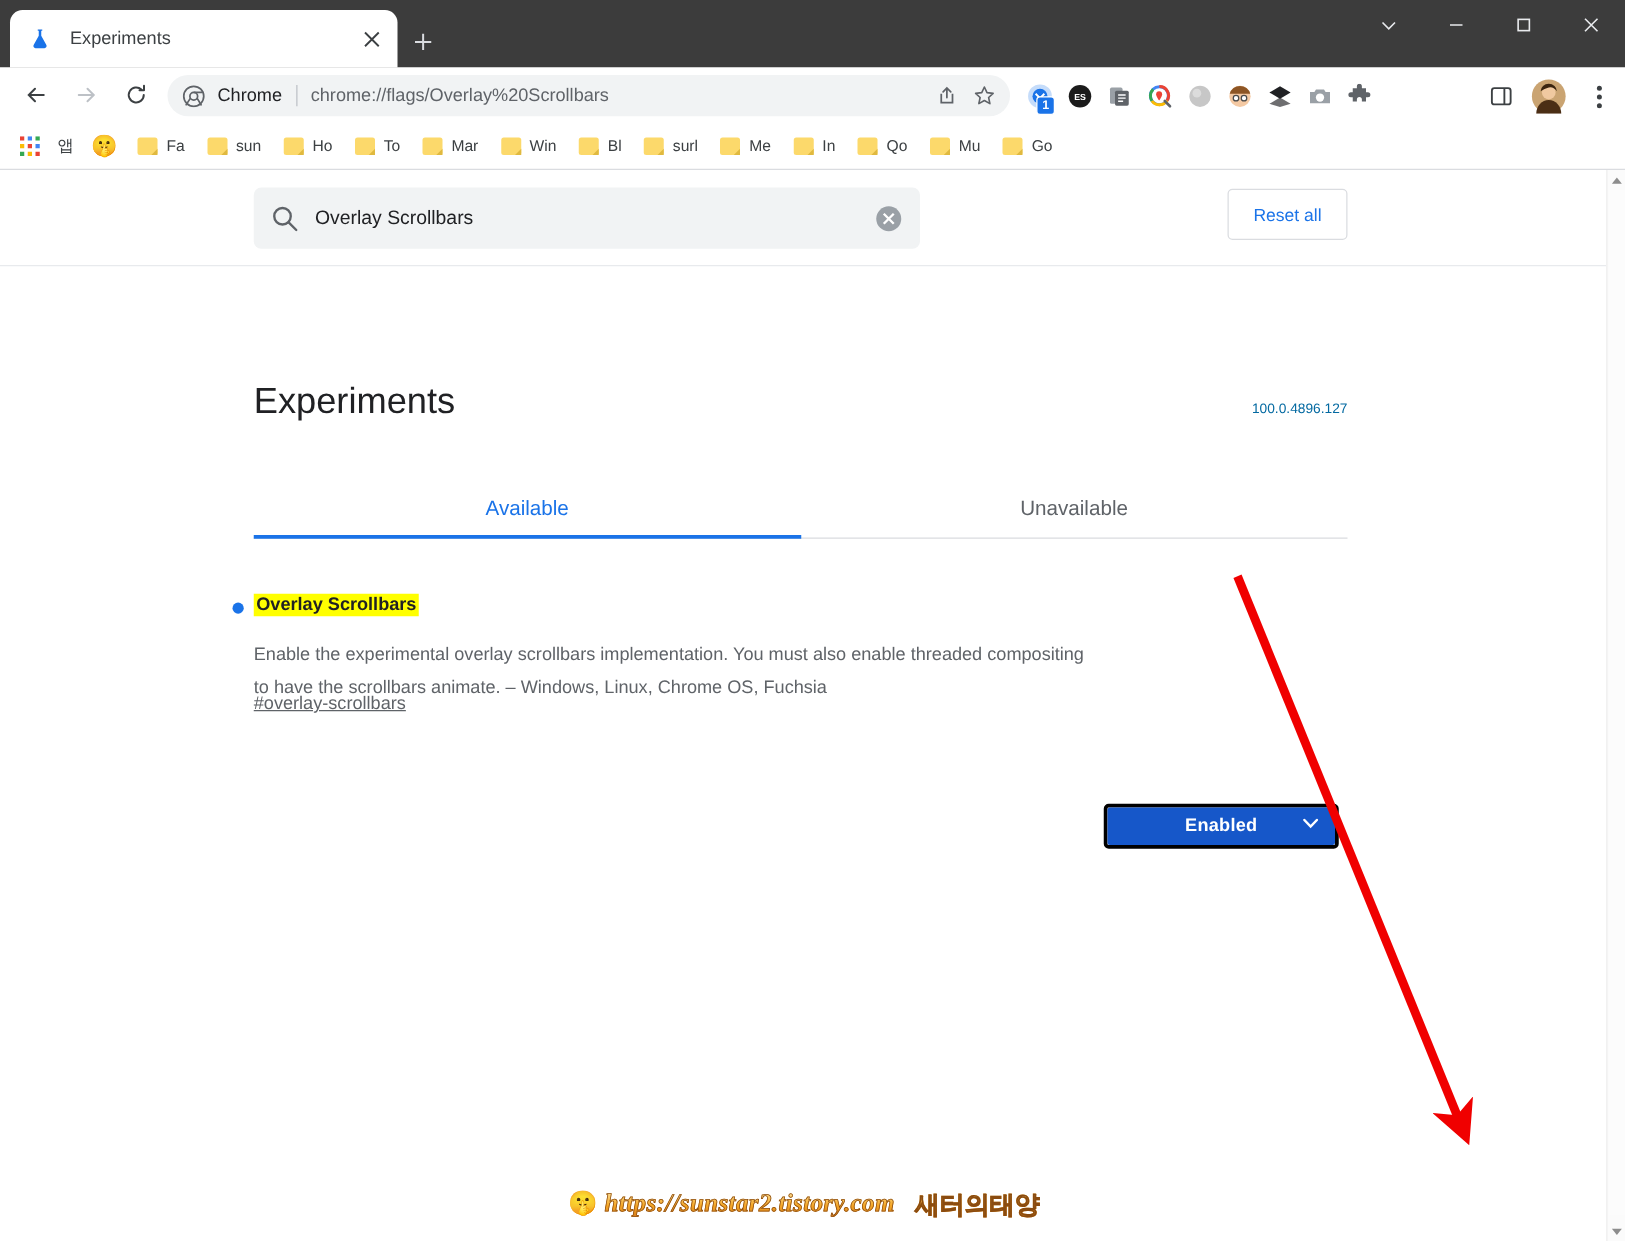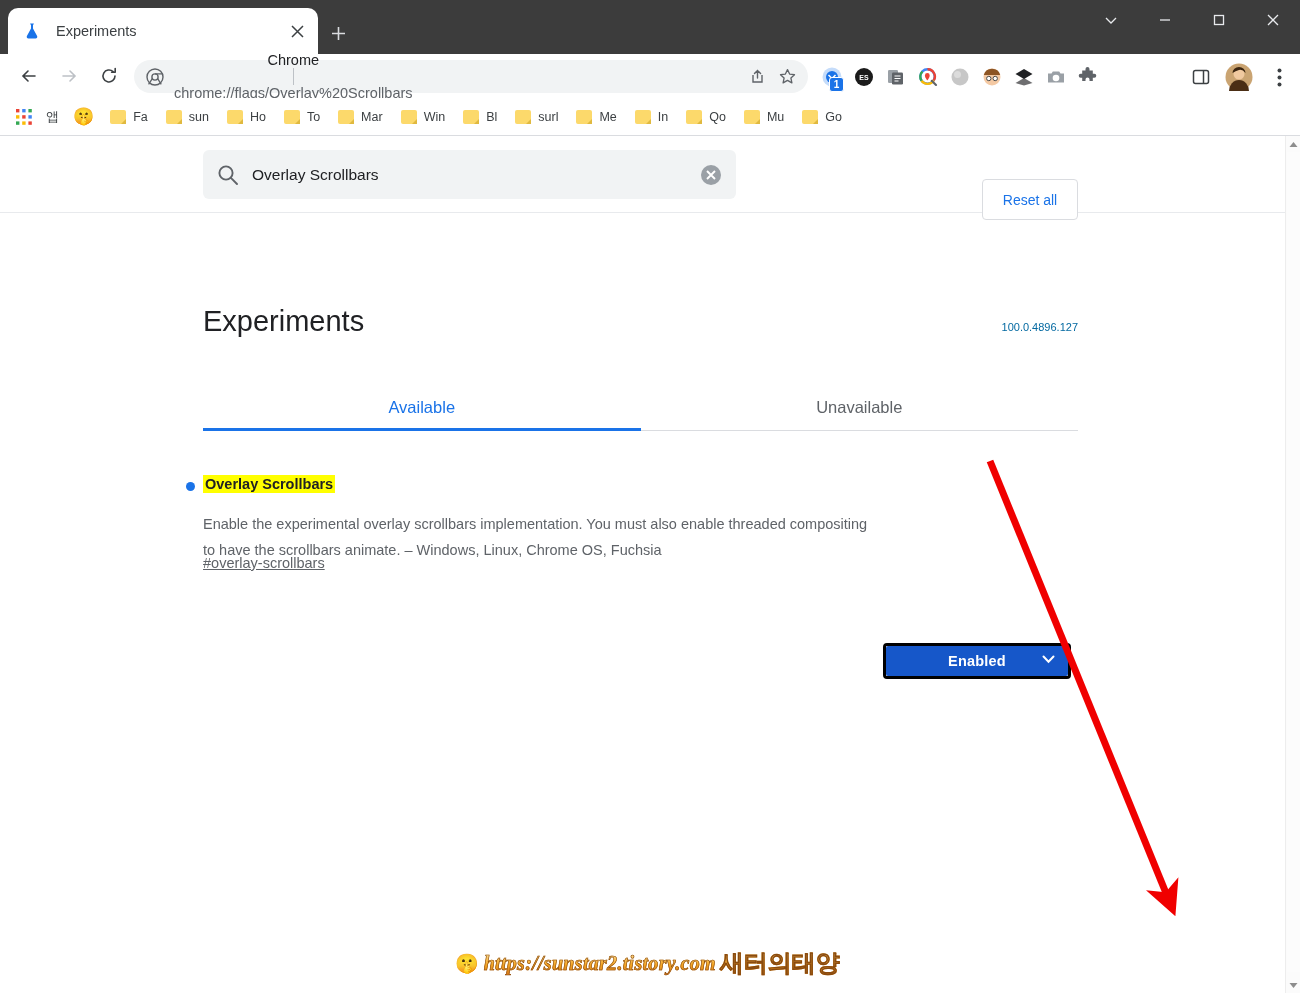--- a/index.html
+++ b/index.html
@@ -64,21 +64,21 @@
 
   .omnibox {
     position: absolute; left: 134px; top: 60px;
     width: 674px; height: 33px;
     background: #f1f3f4; border-radius: 17px;
     display: flex; align-items: center;
   }
   .omni-icon { margin-left: 12px; width: 18px; height: 18px; flex: 0 0 18px; }
   .omni-text {
     margin-left: 10px; font-size: 14.5px; color: #202124;
-    display: flex; align-items: center; white-space: nowrap; flex-direction: column;
+    display: flex; align-items: center; white-space: nowrap;
   }
   .omni-sep {
     display: inline-block; width: 1px; height: 17px;
     background: #bdc1c6; margin: 0 11px;
   }
   .omni-url { color: #5f6368; }
   .omni-actions {
     margin-left: auto; display: flex; align-items: center; padding-right: 6px;
   }
   .omni-act {
@@ -154,21 +154,21 @@
     font-size: 15.5px; color: #202124; outline: none;
   }
   .fs-clear {
     width: 22px; height: 22px; margin-right: 14px; flex: 0 0 22px;
   }
   .reset-all {
     position: absolute; left: 982px; top: 15px;
     width: 96px; height: 41px;
     background: #fff; border: 1px solid #dadce0; border-radius: 4px;
     color: #1a73e8; font-size: 14px; font-family: "Liberation Sans", sans-serif;
-    display: flex; align-items: center; justify-content: center; margin-top: 28px;
+    display: flex; align-items: center; justify-content: center;
   }
 
   .body-area { position: relative; width: 100%; height: 780px; }
 
   .hdr-row {
     position: absolute; left: 203px; top: 92px; width: 875px;
     display: flex; align-items: baseline; justify-content: space-between;
   }
   .exp-title { font-size: 29px; color: #202124; font-weight: 400; }
   .exp-version { font-size: 11px; color: #0369a1; }
@@ -239,21 +239,21 @@
     font-family: Liberation Serif, serif;
     font-style: italic; font-weight: bold; font-size: 20px;
     background: linear-gradient(#ffe9a8, #f5a623 55%, #d2761a);
     -webkit-background-clip: text; background-clip: text;
     color: transparent;
     -webkit-text-stroke: 0.6px #8a4b10;
     letter-spacing: .3px;
   }
   .wm-ko {
     font-family: "DejaVu Sans", sans-serif;
-    font-weight: bold; font-size: 24px; margin-left: 4px;
+    font-weight: bold; font-size: 20px; margin-left: 16px;
     background: linear-gradient(#ffe9a8, #f5a623 55%, #d2761a);
     -webkit-background-clip: text; background-clip: text;
     color: transparent;
     -webkit-text-stroke: 0.6px #8a4b10;
   }
 
   
   .vscroll {
     position: absolute; right: 0; top: 136px;
     width: 15px; height: 857px;

